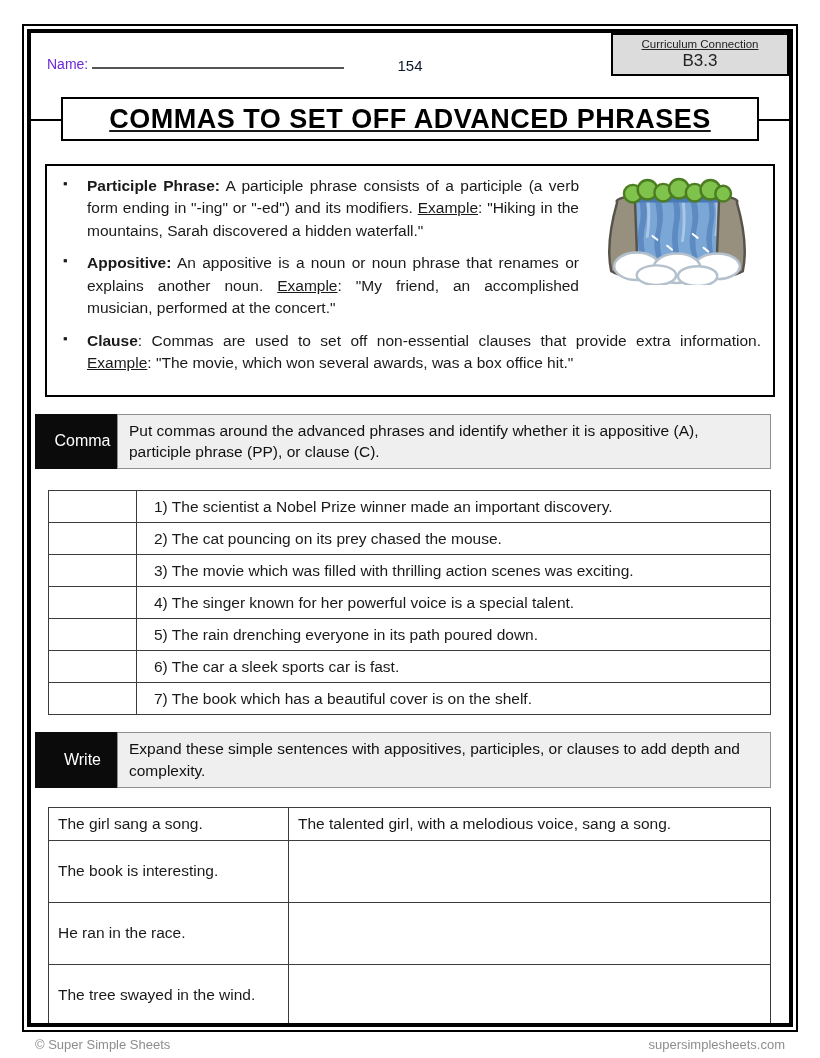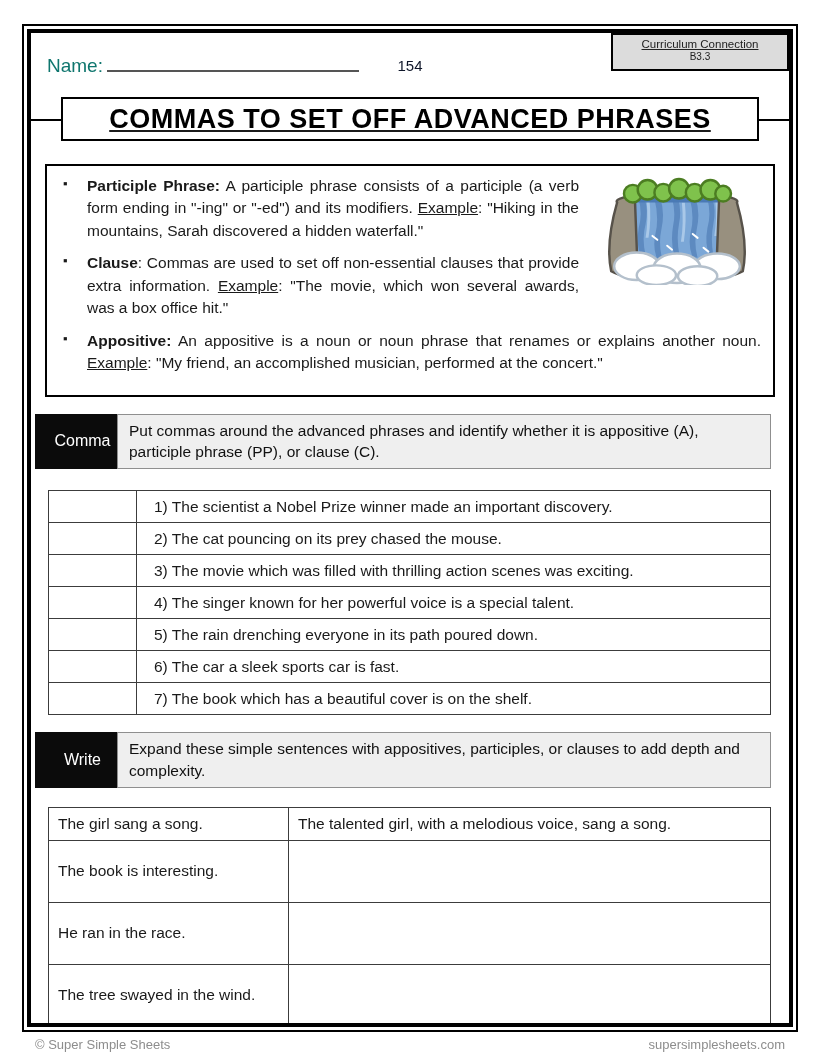--- a/index.html
+++ b/index.html
@@ -8,24 +8,24 @@
 
   .sheet { position: relative; width: 820px; height: 1058px; background: #fff; overflow: hidden; }
 
   
   .outer-frame { position: absolute; left: 22px; top: 24px; width: 776px; height: 1008px; border: 2px solid #000; }
   .inner-frame { position: absolute; inset: 3px; border: 4px solid #000; overflow: hidden; }
 
   
   .curriculum-box { position: absolute; top: 0; right: 0; width: 178px; min-height: 38px; background: #dcdcdc; border: 2px solid #000; text-align: center; padding: 3px 4px; z-index: 5; }
   .curriculum-box .curr-label { font-size: 11.5px; text-decoration: underline; color: #222; }
-  .curriculum-box .curr-code { font-size: 10px; color: #222; margin-top: 1px; }
+  .curriculum-box .curr-code { font-size: 17px; color: #222; margin-top: 1px; }
 
   .header-row { position: relative; padding: 22px 14px 0 16px; height: 52px; }
-  .name-label { font-size: 19px; color: #0f766e; }
+  .name-label { font-size: 14px; color: #6d28d9; }
   .name-line { display: inline-block; width: 252px; border-bottom: 2px solid #555; height: 13px; margin-left: 4px; }
   .page-num { position: absolute; top: 24px; left: 0; right: 0; text-align: center; font-size: 15px; color: #0f172a; }
 
   
   .title-wrap { position: relative; margin-top: 12px; height: 44px; text-decoration: underline; }
   .title-rule { position: absolute; top: 50%; left: 0; right: 0; border-top: 2px solid #000; }
   .title-box { position: relative; margin: 0 30px; height: 44px; background: #fff; border: 2px solid #000; display: flex; align-items: center; justify-content: center; font-size: 27px; font-weight: bold; letter-spacing: 0.5px; color: #000; white-space: nowrap; }
 
   
   .info-box { margin: 23px 14px 0 14px; min-height: 224px; border: 2px solid #000; padding: 9px 12px 10px 14px; font-size: 15.5px; line-height: 1.45; }
@@ -112,22 +112,22 @@
           <g fill="#ffffff" stroke="#b4c0cc" stroke-width="2.5">
             <ellipse cx="44" cy="91" rx="23" ry="14"></ellipse>
             <ellipse cx="126" cy="91" rx="23" ry="13"></ellipse>
             <ellipse cx="85" cy="93" rx="24" ry="15"></ellipse>
             <ellipse cx="64" cy="100" rx="20" ry="10"></ellipse>
             <ellipse cx="106" cy="101" rx="20" ry="10"></ellipse>
           </g>
         </svg>
         <ul class="info-bullets">
           <li><b>Participle Phrase:</b><span> A participle phrase consists of a participle (a verb form ending in "-ing" or "-ed") and its modifiers. </span><span class="ex-label">Example</span><span>: "Hiking in the mountains, Sarah discovered a hidden waterfall."</span></li>
+          <li><b>Appositive:</b><span> An appositive is a noun or noun phrase that renames or explains another noun. </span><span class="ex-label">Example</span><span>: "My friend, an accomplished musician, performed at the concert."</span></li>
           <li><b>Clause</b><span>: Commas are used to set off non-essential clauses that provide extra information. </span><span class="ex-label">Example</span><span>: "The movie, which won several awards, was a box office hit."</span></li>
-          <li><b>Appositive:</b><span> An appositive is a noun or noun phrase that renames or explains another noun. </span><span class="ex-label">Example</span><span>: "My friend, an accomplished musician, performed at the concert."</span></li>
         </ul>
       </div>
 
       <div class="section-header">
         <div class="section-label">Comma</div>
         <div class="section-instruction">
             <span>Put commas around the advanced phrases and identify whether it is appositive (A), participle phrase (PP), or clause (C).</span>
           </div>
       </div>
 

